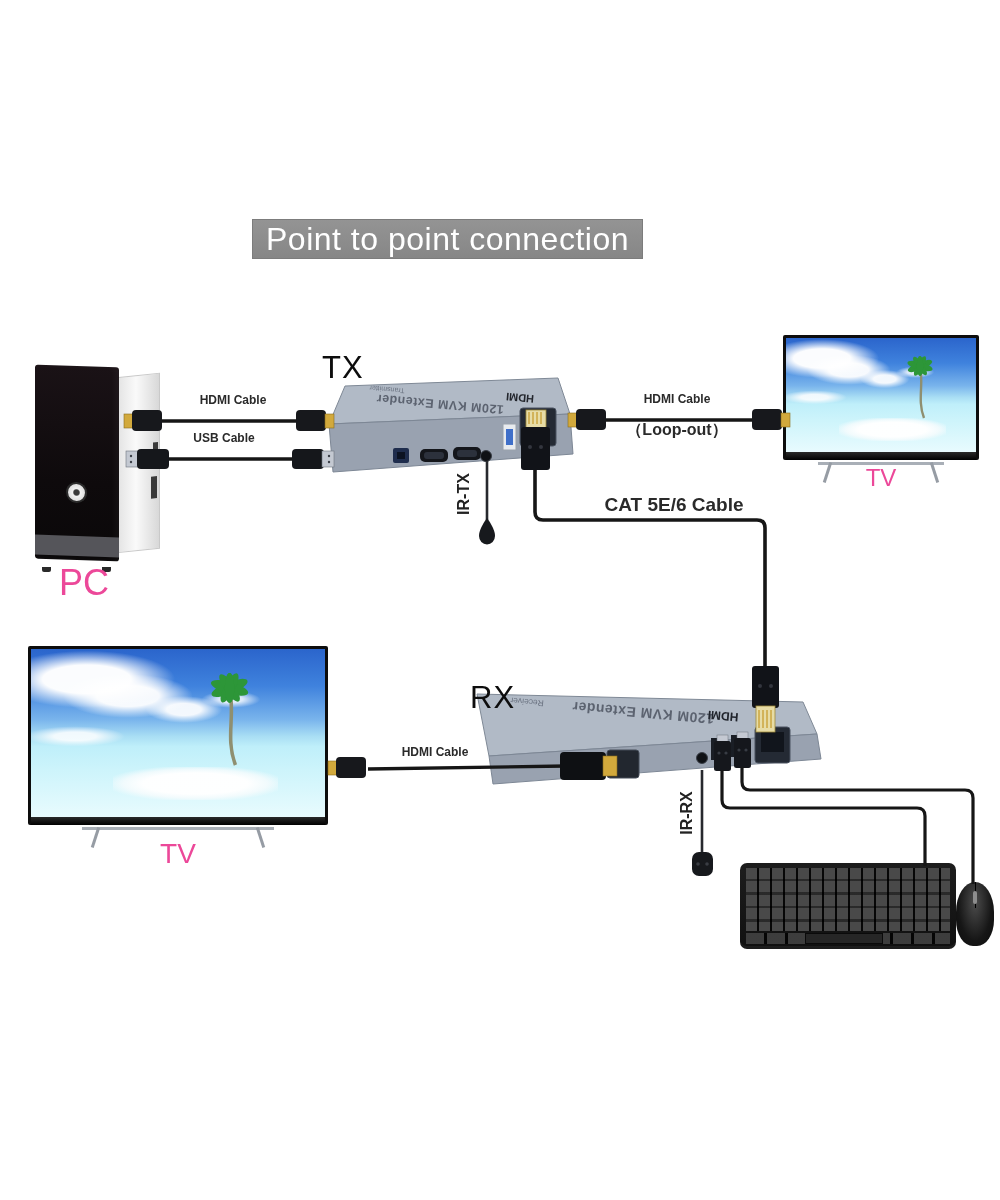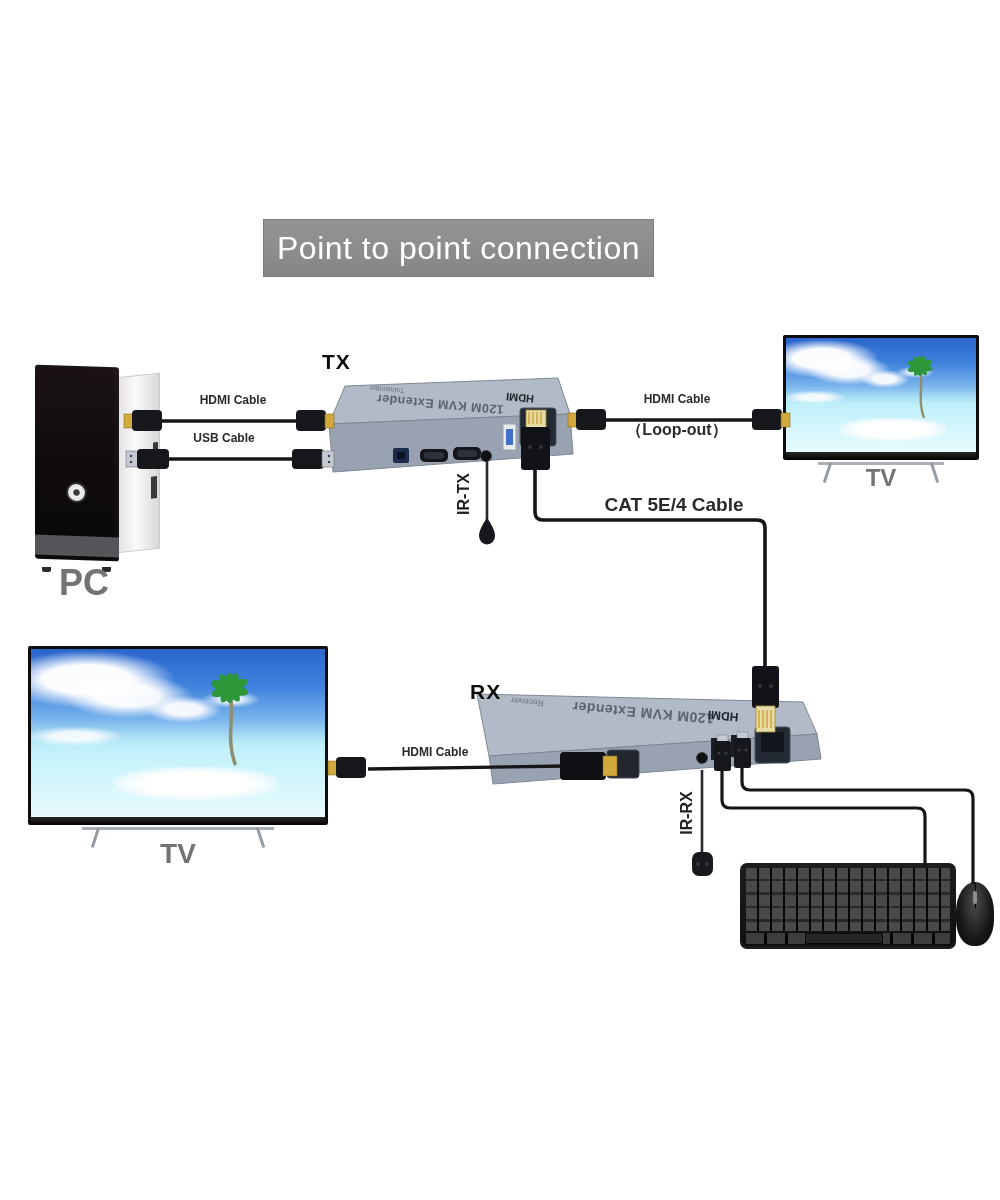--- a/index.html
+++ b/index.html
@@ -1,31 +1,31 @@
 <!DOCTYPE html>
 <html><head>
 <meta charset="utf-8">
 <style>
   *{box-sizing:border-box;margin:0;padding:0}
   body{background:#fff;font-family:"Liberation Sans",sans-serif}
   .canvas{position:relative;width:1000px;height:1200px;background:#ffffff;overflow:hidden}
 
   
-  .banner{position:absolute;left:263px;top:219px;width:391px;height:58px;
+  .banner{position:absolute;left:252px;top:219px;width:391px;height:40px;
     background:linear-gradient(#949494,#868686);box-shadow:inset 0 0 0 1px #7c7c7c;
     color:#fff;font-size:32px;font-weight:400;letter-spacing:.5px;
     display:flex;align-items:center;justify-content:center;z-index:3}
 
   
   .lbl{position:absolute;transform:translateX(-50%);font-size:12px;font-weight:700;
     color:#2a2a2a;white-space:nowrap;z-index:6}
   .vlbl{position:absolute;transform:translate(-50%,-50%) rotate(-90deg);
     font-size:16px;font-weight:700;color:#222;white-space:nowrap;z-index:6}
-  .tag{position:absolute;font-size:21px;font-weight:700;color:#0d0d0d;letter-spacing:1px;z-index:6}
-  .cap{font-weight:700;color:#737373}
+  .tag{position:absolute;font-size:31px;font-weight:400;color:#0d0d0d;letter-spacing:1px;z-index:6}
+  .cap{font-weight:400;color:#ec4899}
 
   
   .pc{position:absolute;left:30px;top:366px;width:132px;height:202px;z-index:2}
   .pc-side{position:absolute;left:86px;top:9px;width:44px;height:176px;
     background:linear-gradient(90deg,#e2e2e2,#fafafa 45%,#d8d8d8);
     transform:skewY(-6deg);border:1px solid #c9c9c9}
   .pc-front{position:absolute;left:5px;top:0;width:84px;height:194px;border-radius:3px;
     background:linear-gradient(180deg,#1a1216 0%,#0e0a0c 60%,#0a0809 100%);
     transform:skewY(2deg);box-shadow:inset -4px 0 6px rgba(255,255,255,.04)}
   .pc-strip{position:absolute;left:0;bottom:4px;width:100%;height:20px;background:#55555a}
@@ -276,18 +276,18 @@
       <circle cx="739" cy="750" r="1.6" fill="#383c44"></circle>
         <circle cx="746" cy="750" r="1.6" fill="#383c44"></circle>
       <path d="M742 767 L742 782 Q742 790 750 790 L965 790 Q973 790 973 798 L973 884" fill="none" stroke="#161616" stroke-width="3.2"></path>
     </g>
   </svg>
 
   <div class="lbl" style="left:233px;top:393px">HDMI Cable</div>
   <div class="lbl" style="left:224px;top:431px">USB Cable</div>
   <div class="lbl" style="left:677px;top:392px">HDMI Cable</div>
   <div class="lbl" style="left:677px;top:420px;font-size:16px">（Loop-out）</div>
-  <div class="lbl" style="left:674px;top:494px;font-size:19px">CAT 5E/4 Cable</div>
+  <div class="lbl" style="left:674px;top:494px;font-size:19px">CAT 5E/6 Cable</div>
   <div class="lbl" style="left:435px;top:745px">HDMI Cable</div>
   <div class="vlbl" style="left:464px;top:494px">IR-TX</div>
   <div class="vlbl" style="left:687px;top:813px">IR-RX</div>
 
 </div>
 
 </body></html>

